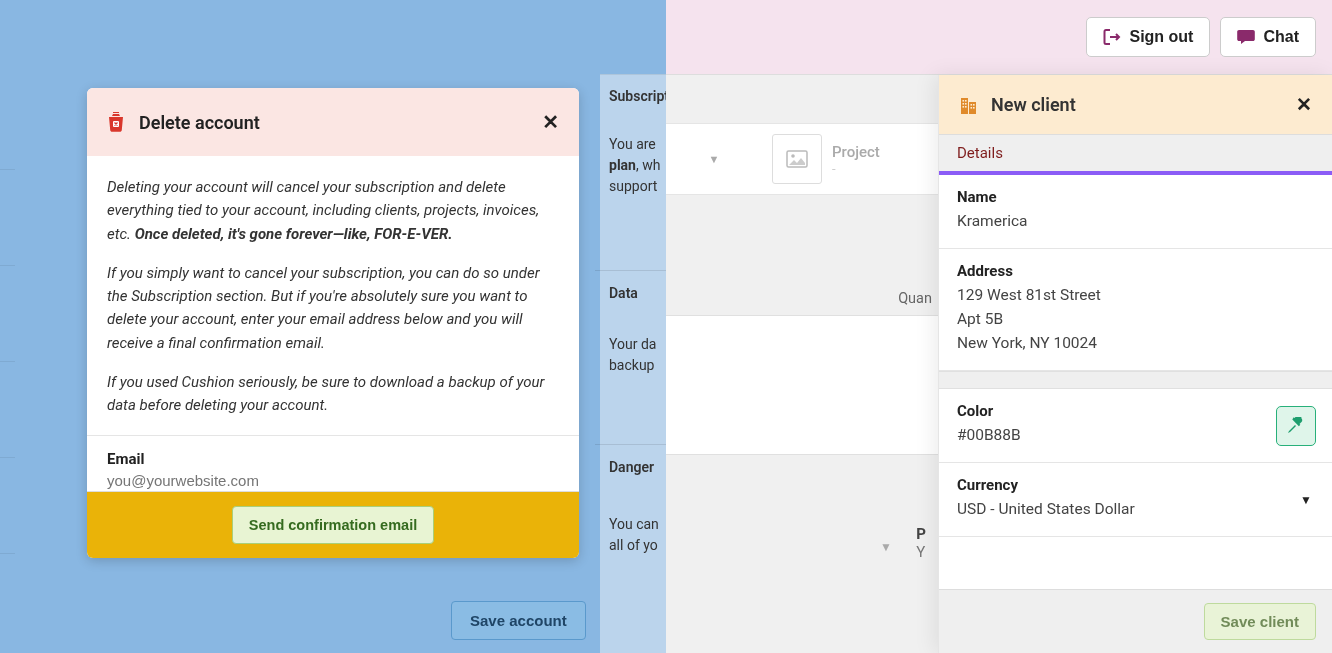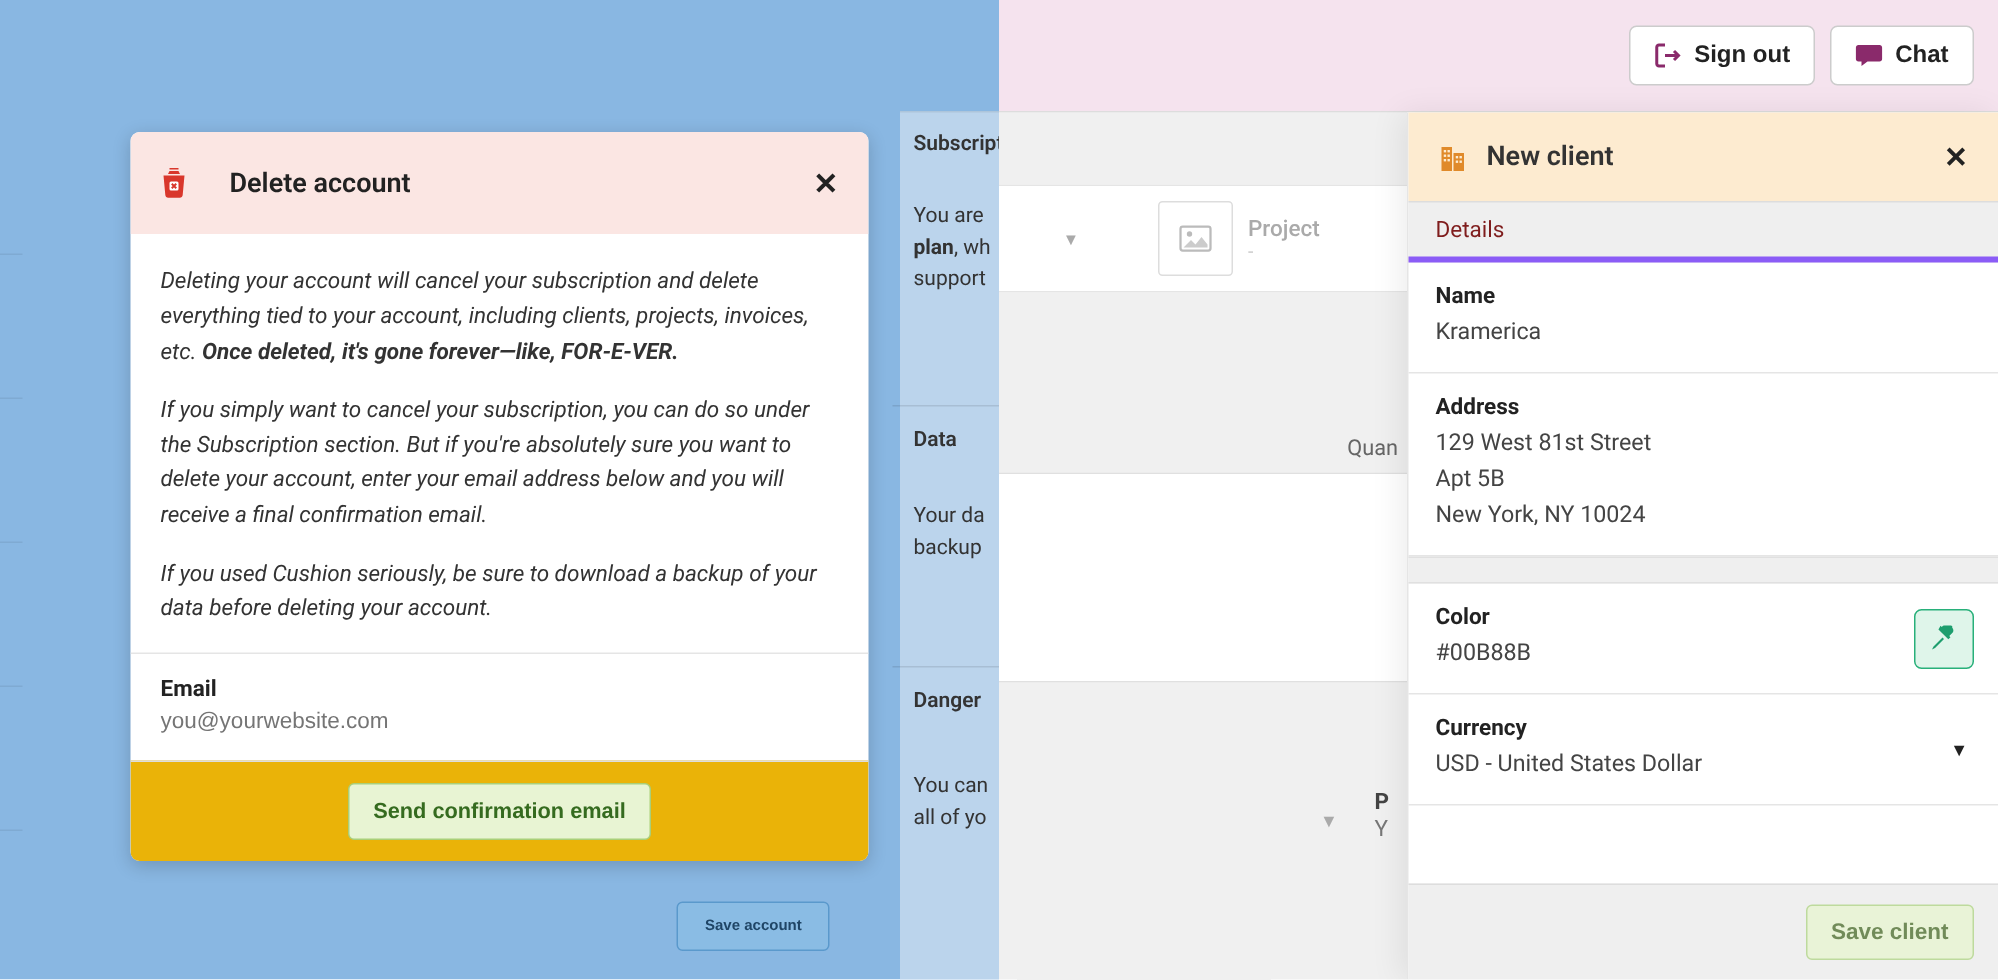--- a/index.html
+++ b/index.html
@@ -70,21 +70,21 @@
   }
 
   .save-account-btn {
     position: absolute;
     left: 451px;
     top: 601px;
     background: #8abce4;
     border: 1px solid #5a99cc;
     border-radius: 4px;
     padding: 10px 18px;
-    font-size: 10px;
+    font-size: 15px;
     font-weight: 600;
     color: #1f4566;
     cursor: pointer;
   }
 
   
   .delete-modal {
     position: absolute;
     left: 87px;
     top: 88px;
@@ -94,35 +94,35 @@
     box-shadow: 0 3px 12px rgba(0,0,0,0.18);
     overflow: hidden;
   }
   .dm-header {
     background: #fbe6e3;
     padding: 22px 20px;
     display: flex;
     align-items: center;
     justify-content: space-between;
   }
-  .dm-header-left { display:flex; align-items:center; gap:28px; }
+  .dm-header-left { display:flex; align-items:center; gap:14px; }
   .dm-title { font-size: 18px; font-weight:600; color:#222; }
   .dm-close { font-size: 20px; font-weight:700; cursor:pointer; }
   .dm-body {
     padding: 20px 20px 18px 20px;
     color: #333;
     line-height: 1.55;
     font-size: 15px;
   }
   .dm-body p { margin-bottom: 16px; font-style: italic; }
   .dm-body p:last-child { margin-bottom: 0; }
   .dm-italic { font-style: italic; }
   .dm-email-section {
     border-top: 1px solid #e5e5e5;
-    padding: 14px 20px 18px 20px;
+    padding: 14px 20px 2px 20px;
   }
   .dm-email-label { font-weight:700; font-size:15px; margin-bottom:4px; display:block; }
   .dm-email-input {
     border: none;
     font-size: 15px;
     color: #888;
     width: 100%;
     outline: none;
     background: transparent;
   }

